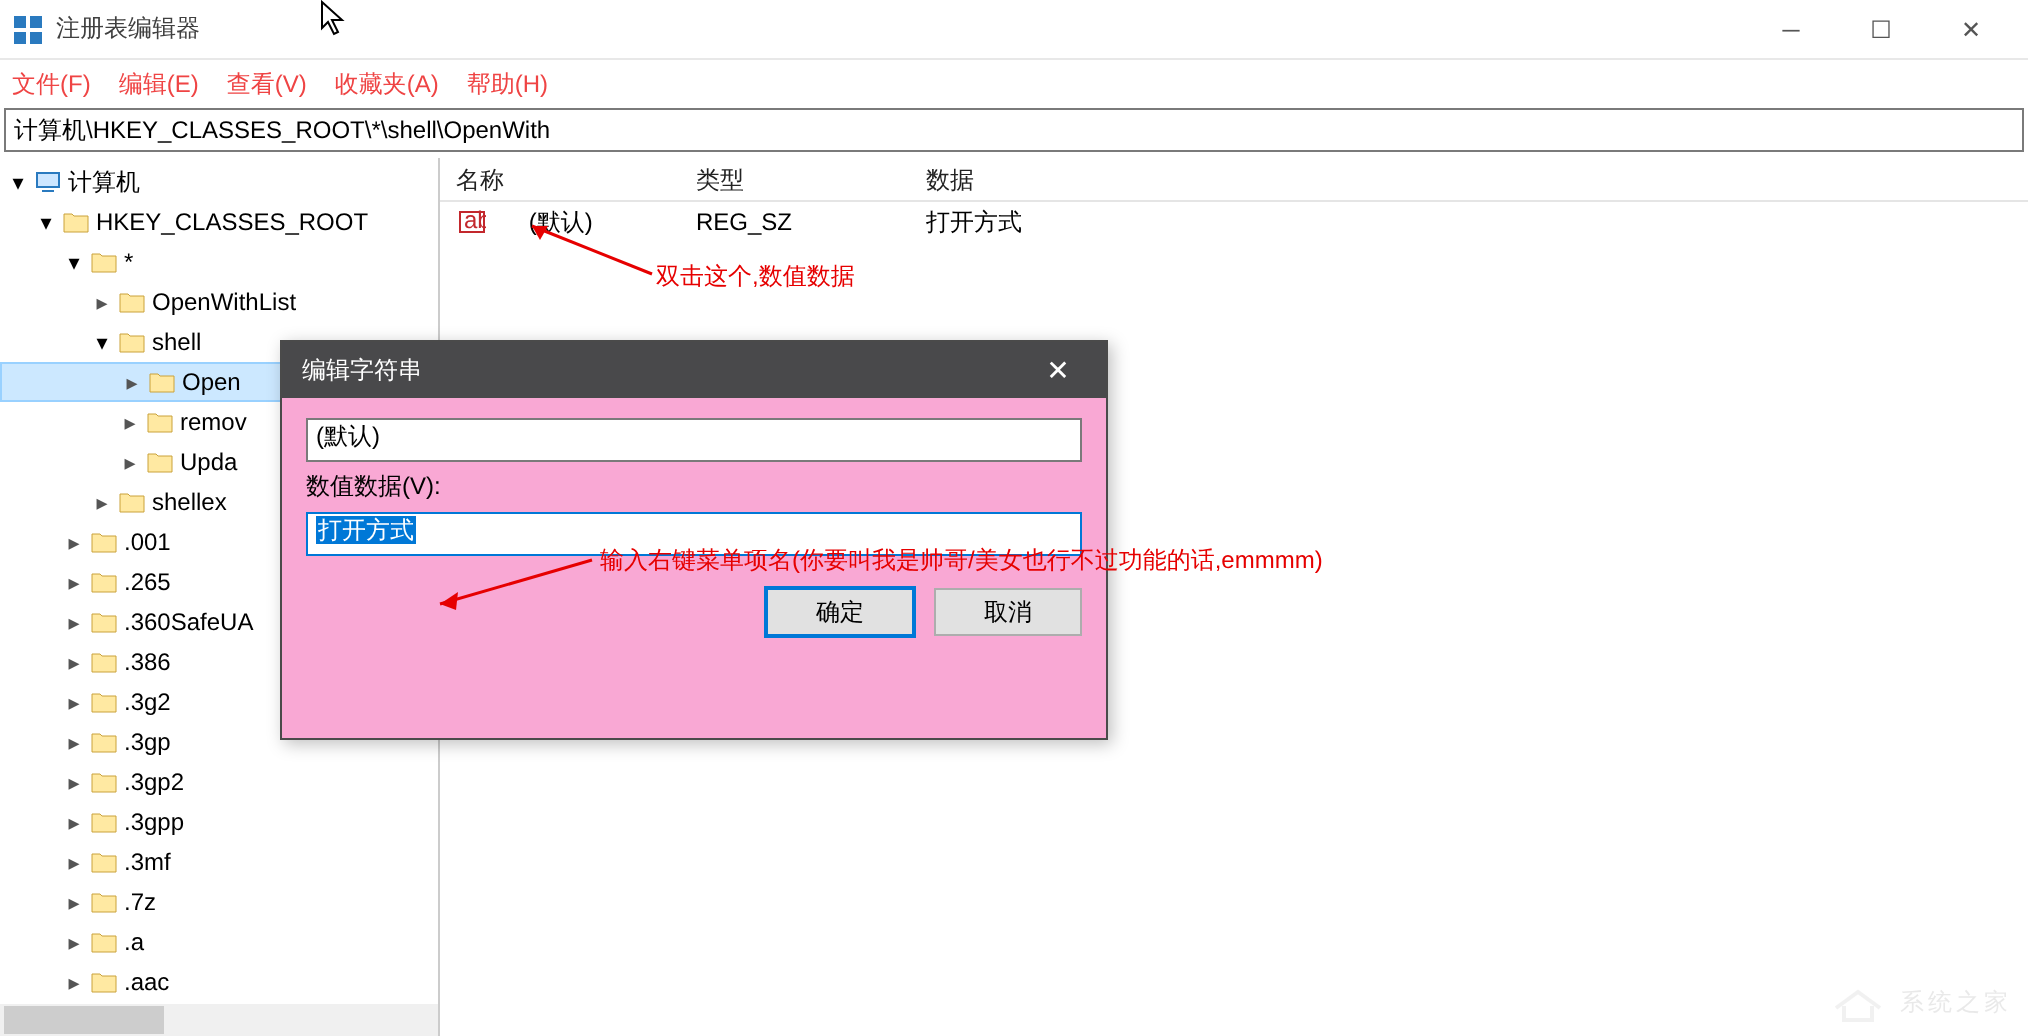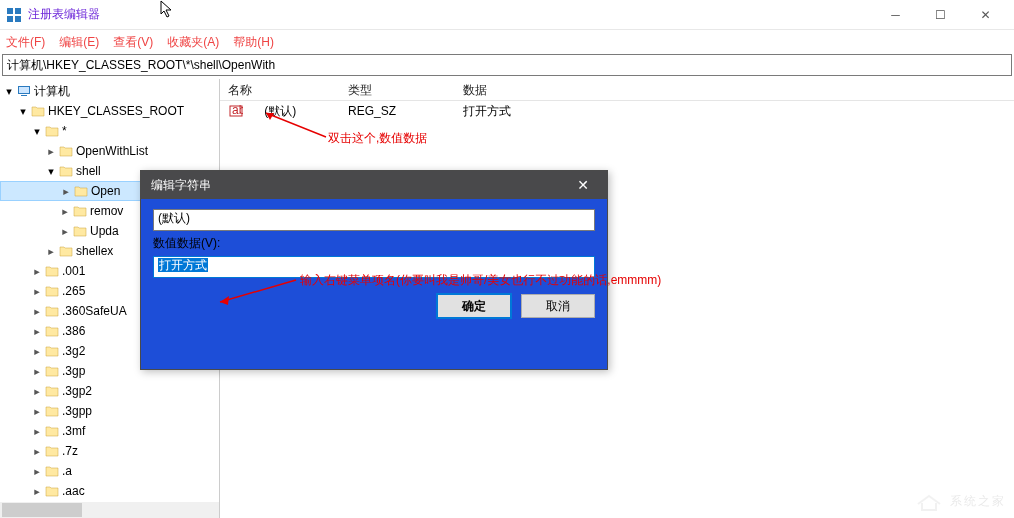--- a/index.html
+++ b/index.html
@@ -1,19 +1,19 @@
 <!DOCTYPE html>
 <html><head>
 <meta charset="utf-8">
 <style>
   * { margin: 0; padding: 0; box-sizing: border-box; font-family: "Microsoft YaHei", "SimSun", sans-serif; font-size: 12px; }
   body { background: #fff; width: 1014px; height: 518px; overflow: hidden; position: relative; }
   .titlebar { height: 30px; background: #fff; display: flex; align-items: center; padding: 0 6px; border-bottom: 1px solid #e8e8e8; }
   .titlebar .app-icon { width: 16px; height: 16px; display: inline-block; margin-right: 6px; }
-  .titlebar .title { flex: 1; color: #6d28d9; }
+  .titlebar .title { flex: 1; color: #404040; }
   .titlebar .winbtns { display: flex; }
   .titlebar .winbtn { width: 45px; height: 28px; display: flex; align-items: center; justify-content: center; color: #555; cursor: pointer; }
   .menubar { height: 24px; display: flex; align-items: center; padding: 0 6px; gap: 14px; }
   .menubar span { color: #ef4444; cursor: pointer; }
   .addressbar { height: 22px; border: 1px solid #7a7a7a; margin: 0 2px 2px 2px; display: flex; align-items: center; padding: 0 4px; }
   .main { display: flex; height: calc(100% - 30px - 24px - 24px); border-top: 1px solid transparent; }
   .tree-pane { width: 220px; border-right: 1px solid #ccc; overflow: hidden; position: relative; background: #fff; }
   .tree { padding: 2px 0; }
   .tree-row { display: flex; align-items: center; height: 20px; white-space: nowrap; cursor: pointer; }
   .tree-row.selected { background: #cce8ff; border: 1px solid #99d1ff; height: 20px; }
@@ -35,33 +35,33 @@
   .list-row div { padding: 0 8px; }
   .val-icon { width: 16px; height: 16px; display: inline-flex; align-items: center; justify-content: center; margin-right: 17px; vertical-align: middle; }
   .splitter-v { position: absolute; right: 0; top: 0; bottom: 0; width: 4px; cursor: ew-resize; }
   .tree-scrollbar { position: absolute; bottom: 0; left: 0; right: 0; height: 16px; background: #f0f0f0; display: flex; align-items: center; }
   .tree-scrollbar .thumb { height: 14px; width: 80px; margin-left: 2px; background: #cdcdcd; border-radius: 0; }
   
   .folder-svg { fill: #ffe9a2; stroke: #caa23a; stroke-width: 0.5; }
   .pc-svg rect { fill: #2a7abf; }
   .pc-svg .screen { fill: #cde6ff; }
   
-  .overlay { position: absolute; left: 140px; top: 170px; width: 468px; height: 200px; border: 1px solid #4a4a4a; background: #1d4ed8; box-shadow: 2px 2px 8px rgba(0,0,0,0.25); z-index: 100; }
+  .overlay { position: absolute; left: 140px; top: 170px; width: 414px; height: 200px; border: 1px solid #4a4a4a; background: #f9a8d4; box-shadow: 2px 2px 8px rgba(0,0,0,0.25); z-index: 100; }
   .dlg-title { height: 28px; background: #49494b; color: #fff; display: flex; align-items: center; padding: 0 10px; }
   .dlg-title .t { flex: 1; }
   .dlg-title .x { width: 28px; text-align: center; cursor: pointer; color: #fff; font-size: 14px; }
   .dlg-body { padding: 10px 12px; }
   .dlg-label { margin: 4px 0 4px 0; color: #000; }
   .dlg-input { width: 100%; height: 22px; border: 1px solid #7a7a7a; background: #fff; padding: 0 4px; }
   .dlg-input-ro { color: #000; }
   .dlg-input-edit { border: 1px solid #0078d7; outline: none; }
   .dlg-input-edit .sel { background: #0078d7; color: #fff; padding: 0 1px; }
   .dlg-buttons { display: flex; justify-content: flex-end; gap: 10px; padding: 6px 12px 12px 12px; }
   .dlg-btn { min-width: 74px; height: 24px; border: 1px solid #adadad; background: #e1e1e1; cursor: pointer; }
-  .dlg-btn.primary { border: 1px solid #0078d7; outline: 1px solid #0078d7; font-weight: bold; }
+  .dlg-btn.primary { border: 1px solid #0078d7; outline: 1px solid #0078d7; }
   
   .anno { position: absolute; color: #e60000; z-index: 200; pointer-events: none; }
   .anno-arrow { stroke: #e60000; stroke-width: 1.5; fill: none; }
   .anno-arrow-head { fill: #e60000; }
   .watermark { position: absolute; right: 8px; bottom: 6px; opacity: 0.18; color: #888; font-size: 16px; letter-spacing: 2px; pointer-events: none; }
   .cursor { position: absolute; top: 0; left: 160px; pointer-events: none; z-index: 300; }
 </style>
 </head>
 <body>
 

